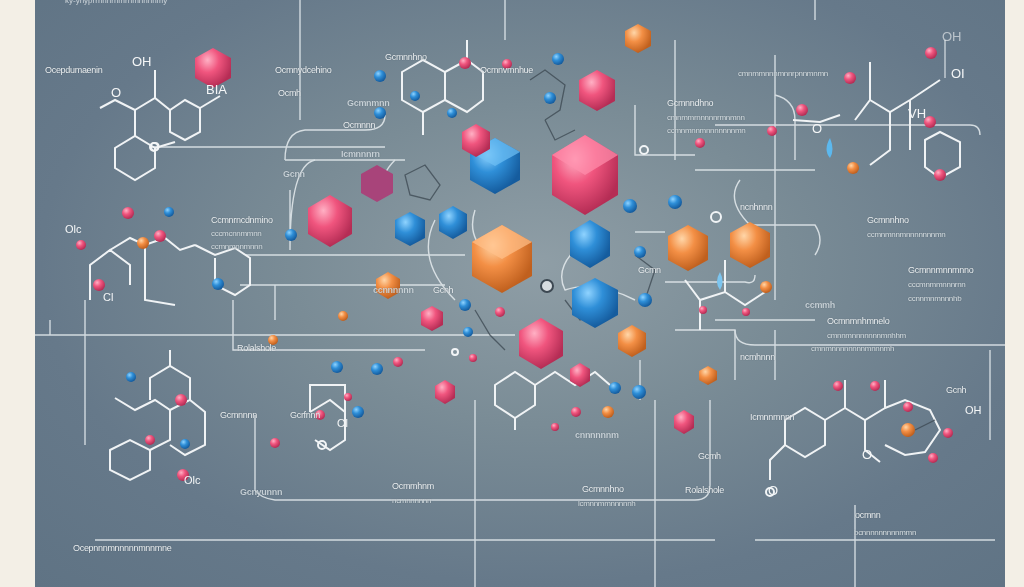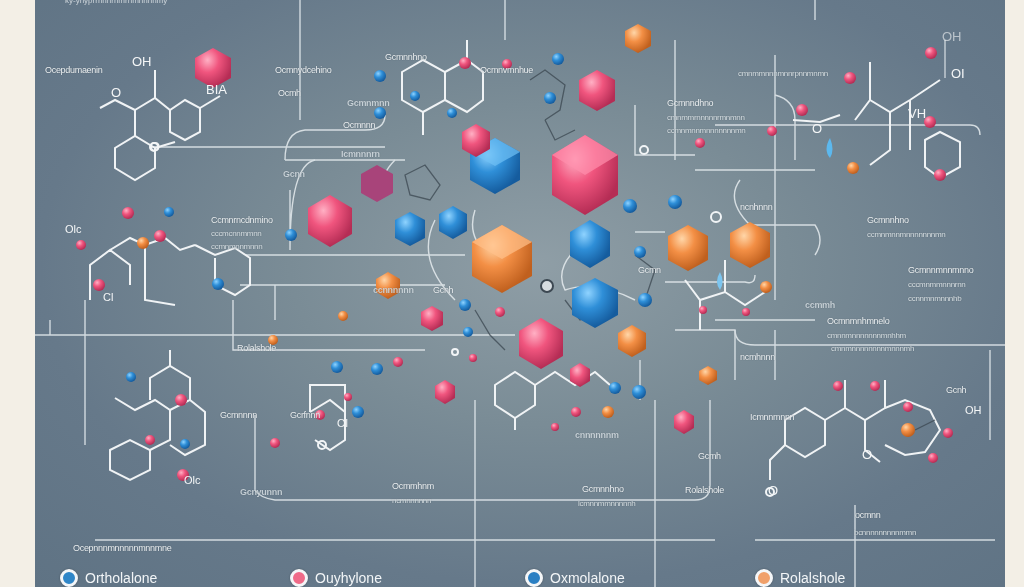--- a/index.html
+++ b/index.html
@@ -315,21 +315,21 @@
     <div class="lbl dim" style="left:312px;top:66px">Gcmnmnn</div>
     <div class="lbl dim" style="left:306px;top:117px">Icmnnnrn</div>
     <div class="lbl dim" style="left:248px;top:137px">Gcnn</div>
     <div class="lbl" style="left:832px;top:183px">Gcmnnhno</div>
     <div class="lbl sub" style="left:832px;top:197px">ccmnmnnmnnnnnnnmn</div>
     <div class="lbl" style="left:873px;top:233px">Gcmnnmnnmnno</div>
     <div class="lbl sub" style="left:873px;top:247px">cccmnmmnnnrnn</div>
     <div class="lbl sub" style="left:873px;top:261px">ccnnmnmnnnhb</div>
     <div class="lbl" style="left:792px;top:284px">Ocmnmnhmnelo</div>
     <div class="lbl sub" style="left:792px;top:298px">cmnnmnnnnnnnmnhhm</div>
-    <div class="lbl sub" style="left:796px;top:311px">cmnmnnnnnnnnmnnnmh</div>
+    <div class="lbl sub" style="left:776px;top:311px">cmnmnnnnnnnnmnnnmh</div>
     <div class="lbl" style="left:202px;top:311px">Rolalshole</div>
     <div class="lbl" style="left:185px;top:378px">Gcmnnnn</div>
     <div class="lbl" style="left:255px;top:378px">Gcrfnnn</div>
     <div class="lbl" style="left:38px;top:511px">Ocepnnnmnnnnnmnnmne</div>
     <div class="lbl dim" style="left:205px;top:455px">Gcnyunnn</div>
     <div class="lbl" style="left:357px;top:449px">Ocmmhnm</div>
     <div class="lbl sub" style="left:357px;top:463px">ncmnnnnnn</div>
     <div class="lbl" style="left:547px;top:452px">Gcmnnhno</div>
     <div class="lbl sub" style="left:543px;top:466px">lcmnnmmnnnnnh</div>
     <div class="lbl" style="left:663px;top:419px">Gcmh</div>
@@ -356,31 +356,13 @@
     <div class="atom" style="left:777px;top:122px">O</div>
     <div class="atom" style="left:30px;top:222px;font-size:11px">Olc</div>
     <div class="atom" style="left:68px;top:290px;font-size:11px">Cl</div>
     <div class="atom" style="left:149px;top:473px;font-size:11px">Olc</div>
     <div class="atom" style="left:733px;top:484px">O</div>
     <div class="atom" style="left:930px;top:403px;font-size:11px">OH</div>
     <div class="atom" style="left:827px;top:448px">O</div>
     <div class="atom" style="left:302px;top:416px;font-size:11px">Ol</div>
   </div>
 
-  <div class="legend">
-    <div class="legend-item" style="left:25px">
-      <span class="legend-dot" style="background:#2f86c8"></span>
-      <span>Ortholalone</span>
-    </div>
-    <div class="legend-item" style="left:255px">
-      <span class="legend-dot" style="background:#ef6a88"></span>
-      <span>Ouyhylone</span>
-    </div>
-    <div class="legend-item" style="left:490px">
-      <span class="legend-dot" style="background:#2a7fc3"></span>
-      <span>Oxmolalone</span>
-    </div>
-    <div class="legend-item" style="left:720px">
-      <span class="legend-dot" style="background:#f0a06a"></span>
-      <span>Rolalshole</span>
-    </div>
-  </div>
 </div>
 
 </body></html>

